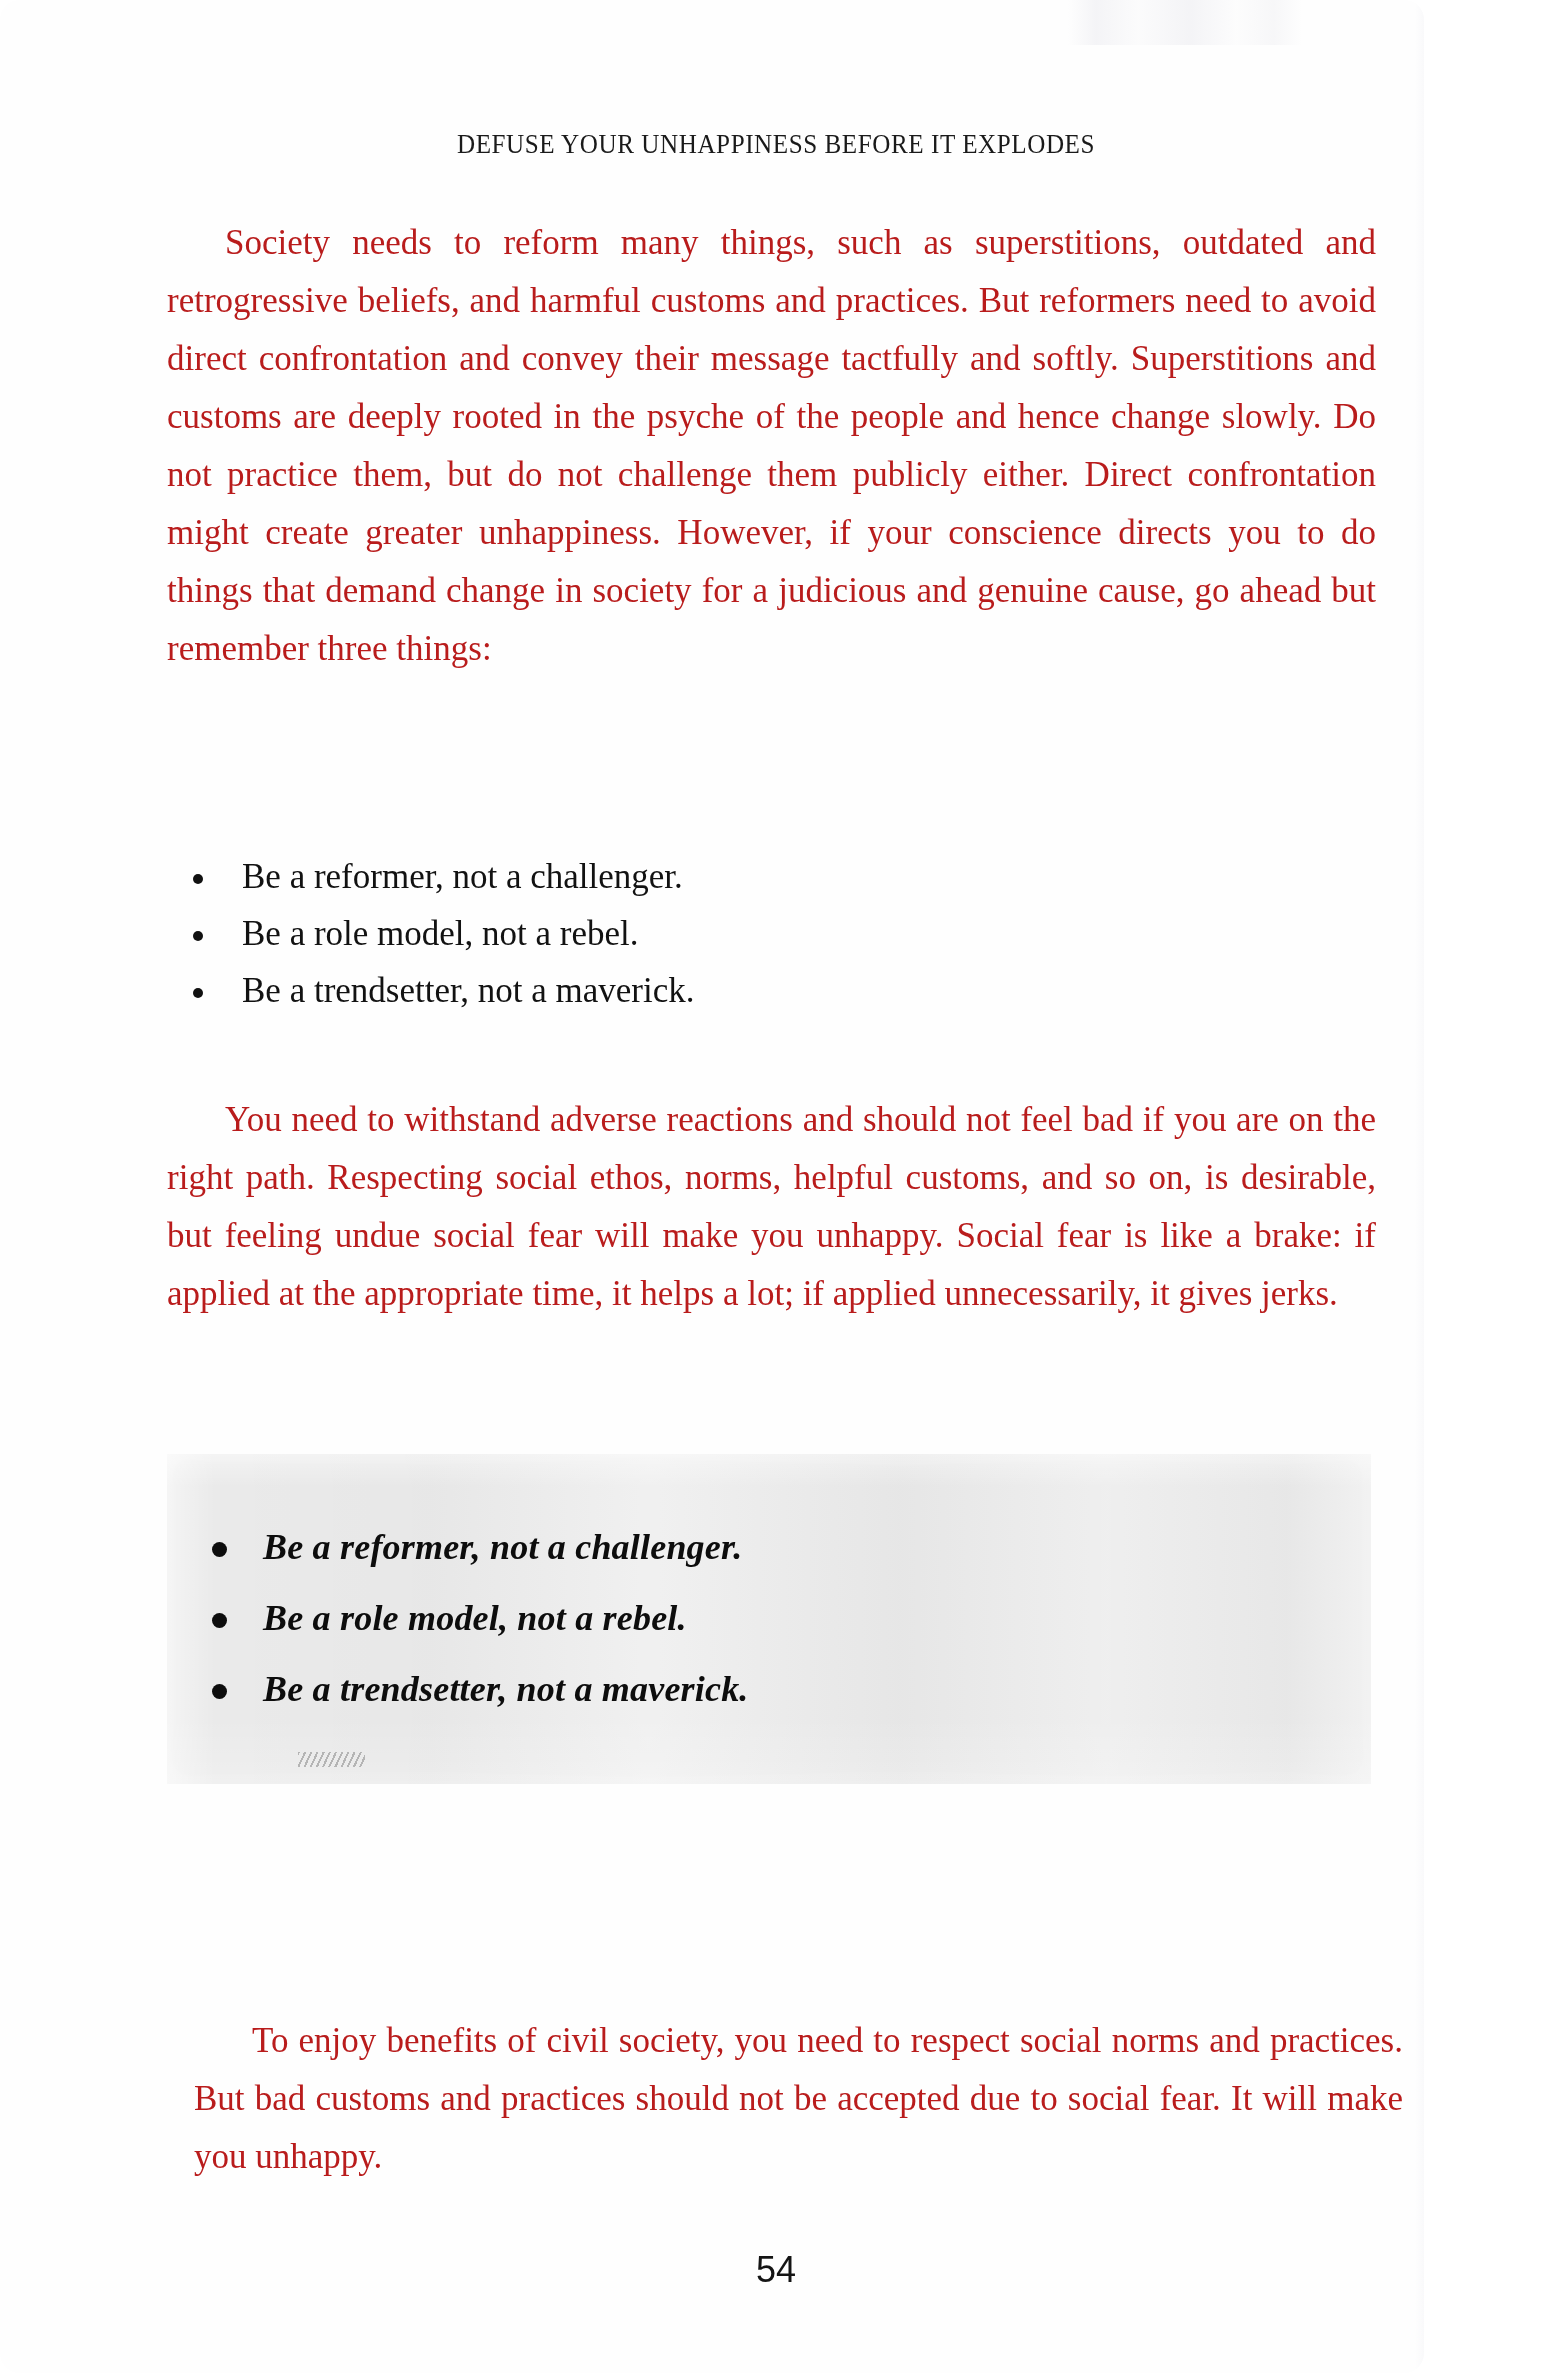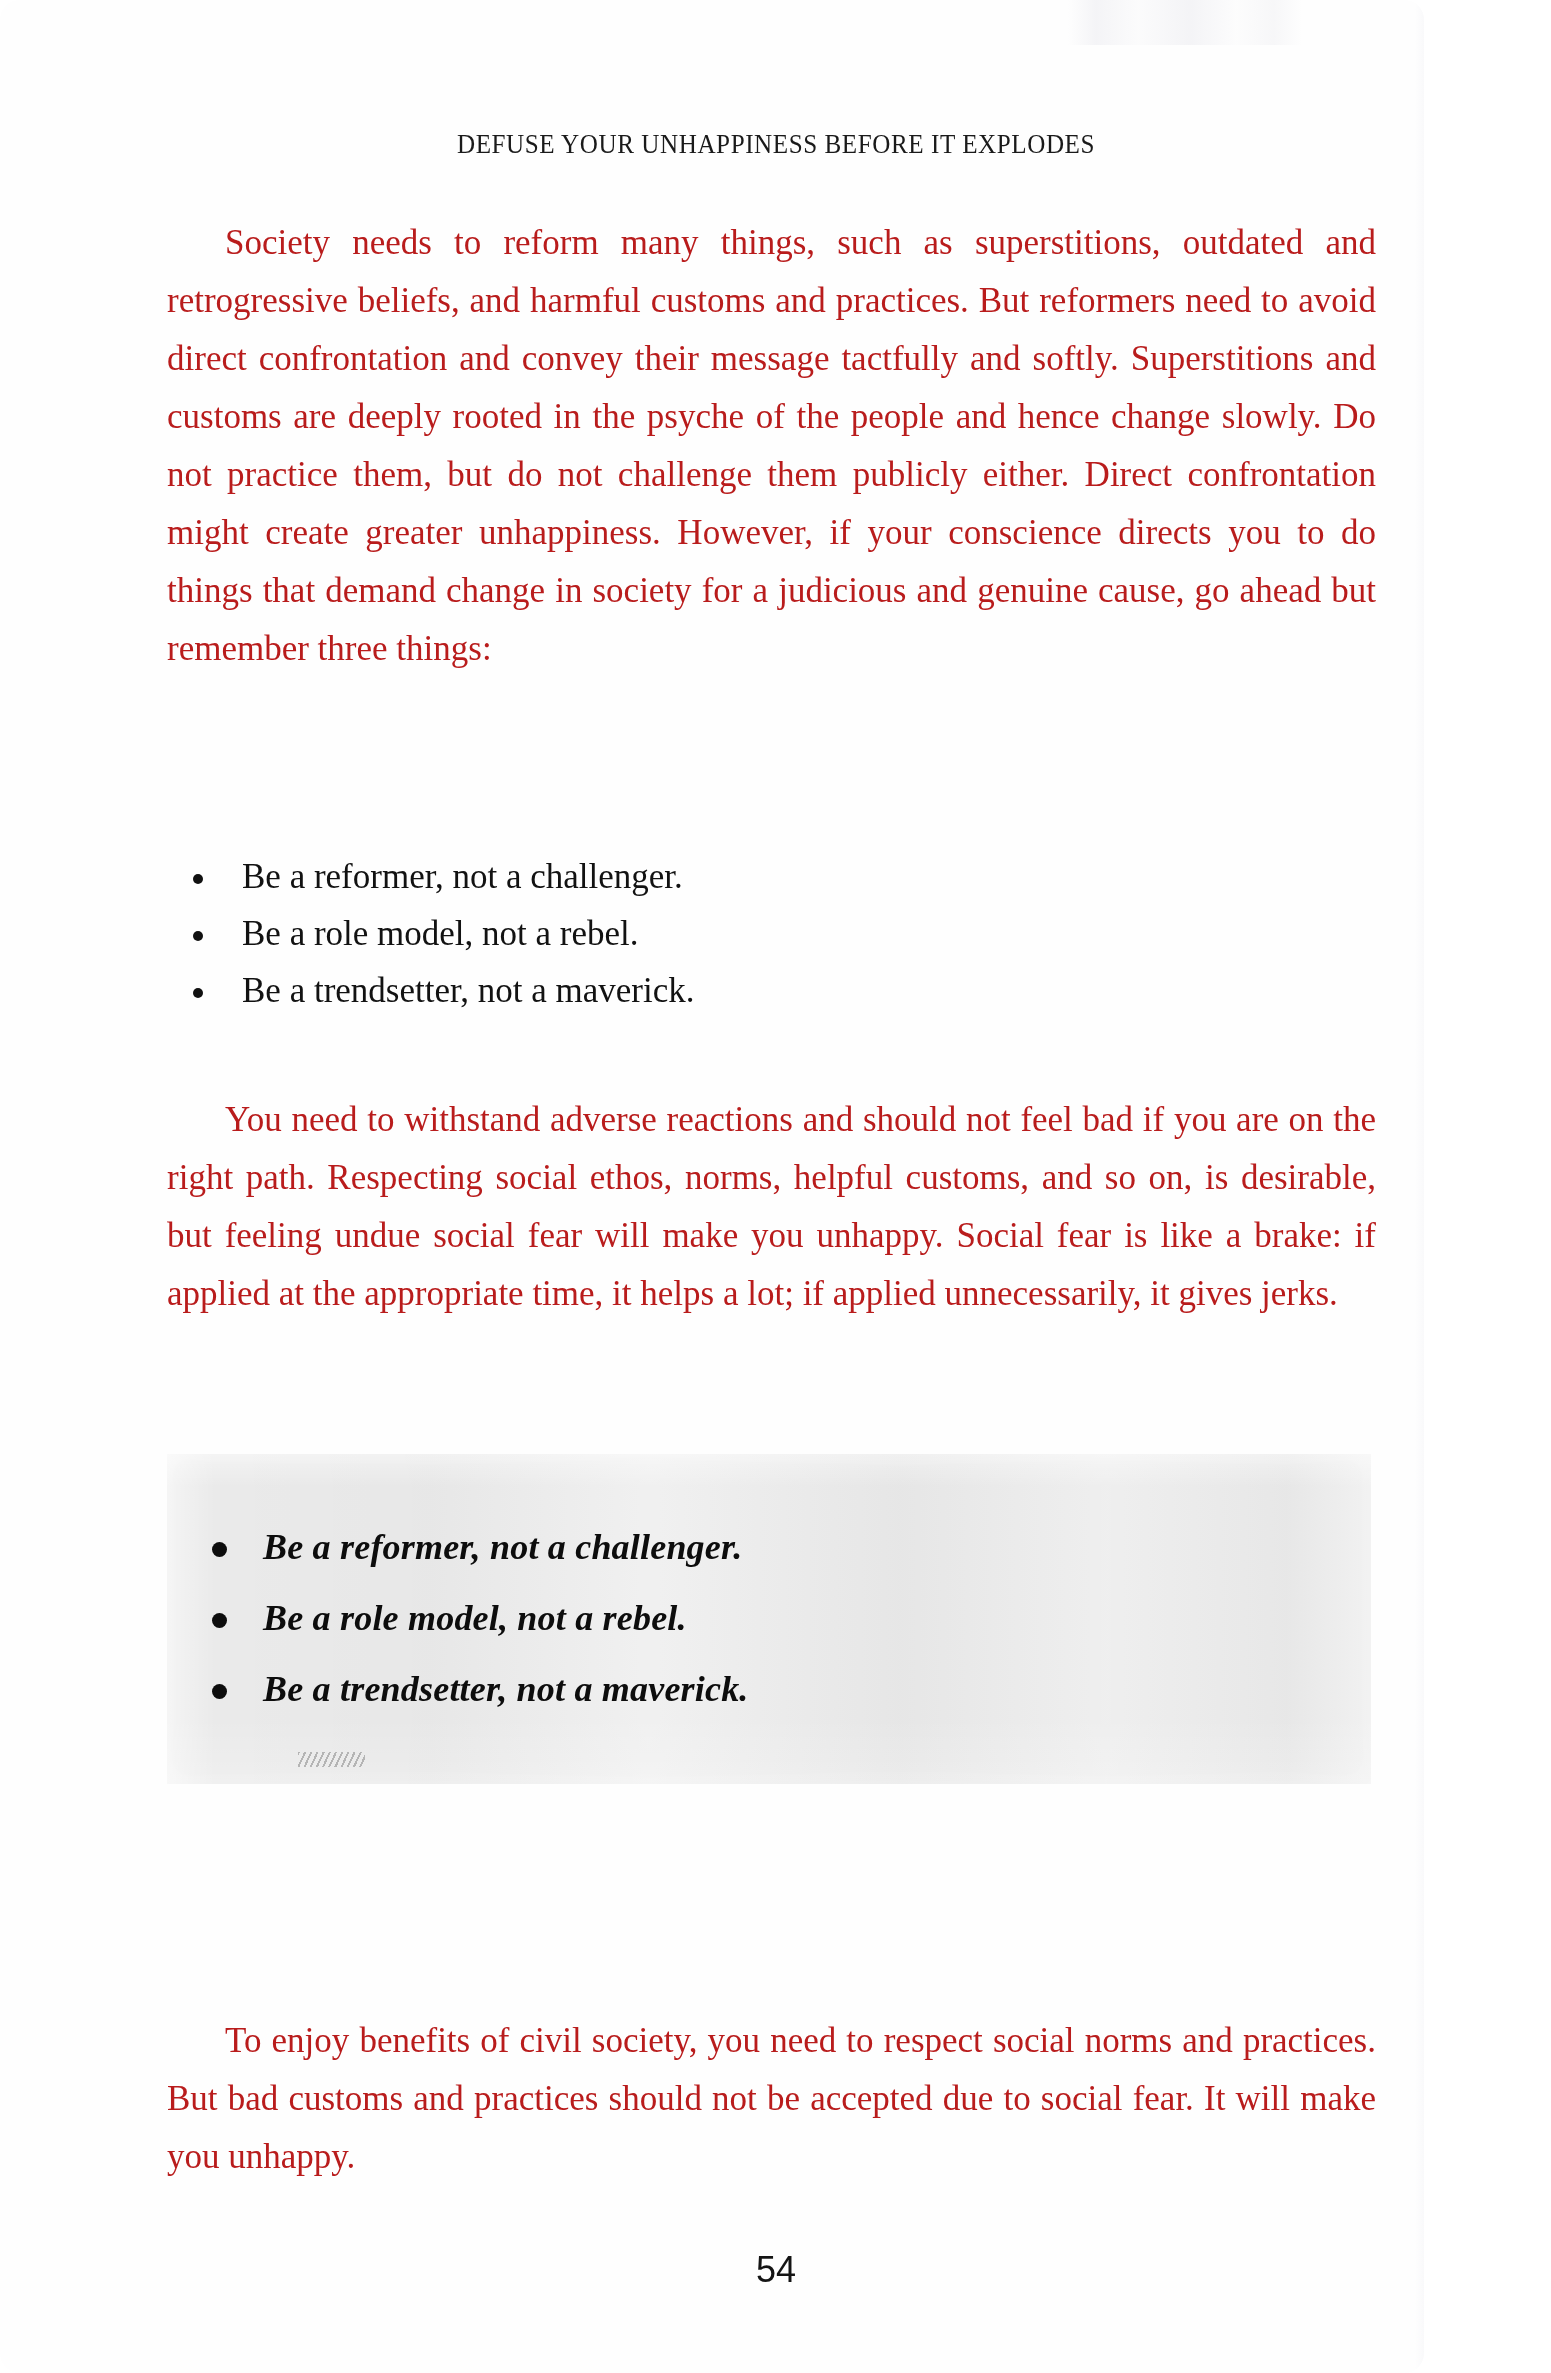--- a/index.html
+++ b/index.html
@@ -232,20 +232,20 @@
       </li>
       <li>
         <span class="bullet"></span>
         <span>Be a trendsetter, not a maverick.</span>
       </li>
     </ul>
     <div class="smudge"></div>
   </div>
 
 
-  <div class="column" style="top:2012px;">
+  <div class="column" style="top:2012px;margin-left:27px;">
     <p class="body-par">To enjoy benefits of civil society, you need to respect social norms and practices. But bad customs and practices should not be accepted due to social fear. It will make you unhappy.</p>
   </div>
 
   <div class="folio">54</div>
 
 </div>
 
 
 </body></html>

